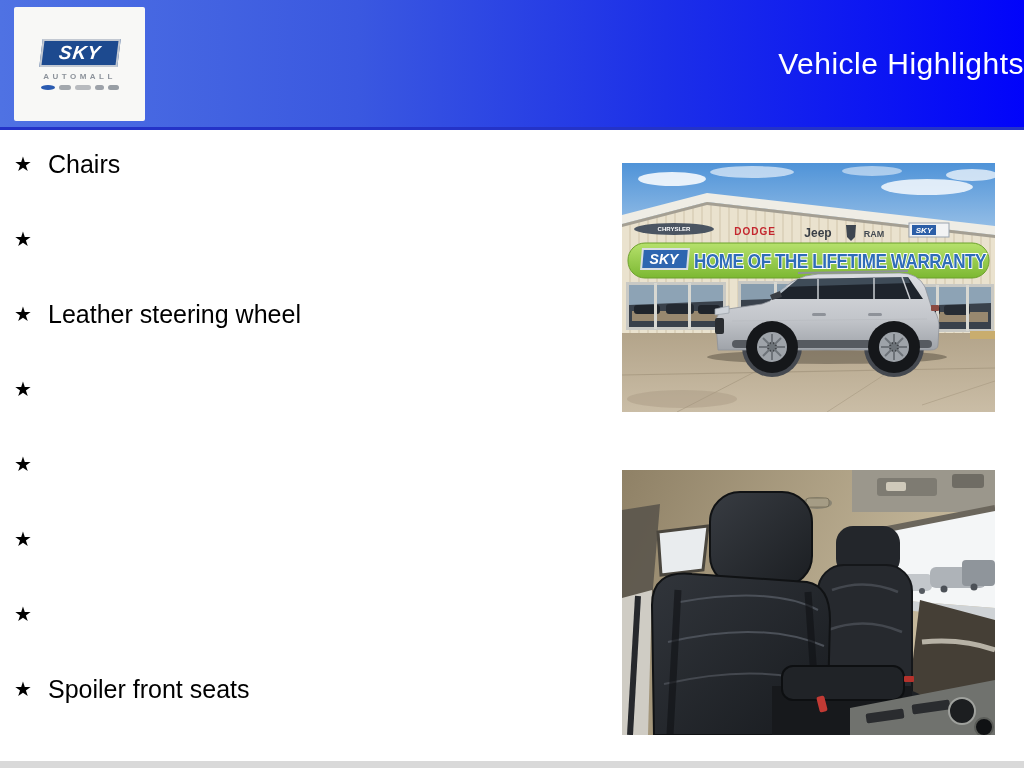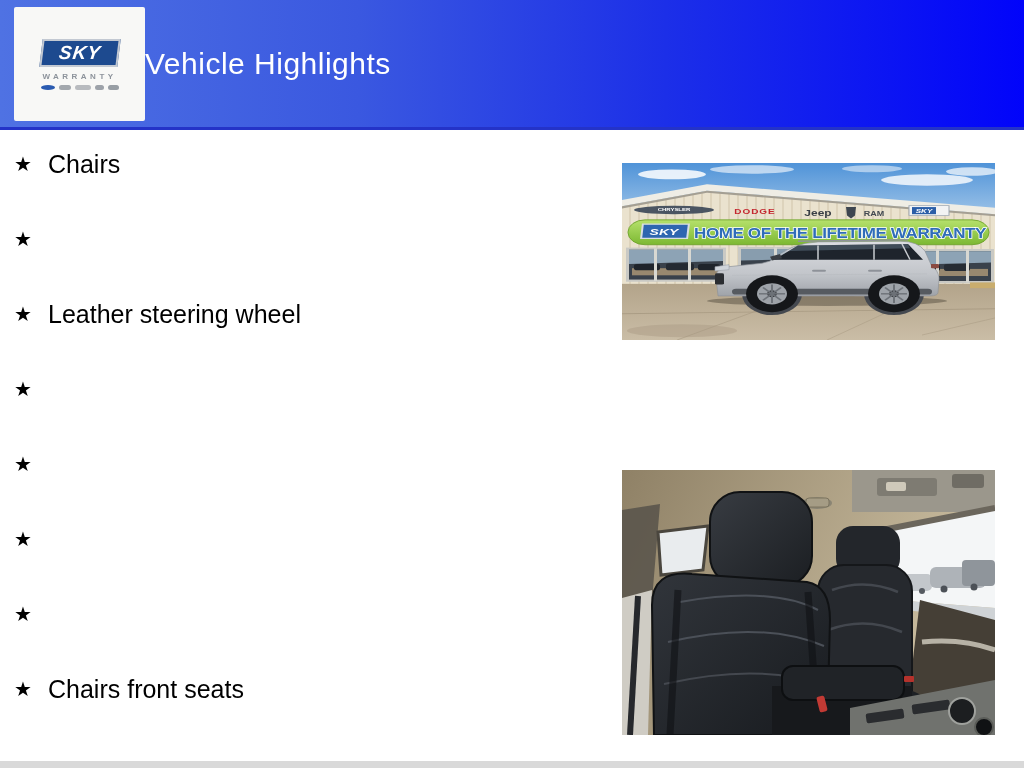--- a/index.html
+++ b/index.html
@@ -33,55 +33,55 @@
     margin-top:5px;color:#8d939b;font-size:8px;letter-spacing:3.5px;font-weight:bold;
   }
   .brand-row{display:flex;gap:4px;margin-top:4px;align-items:center;}
   .brand-row i{display:block;height:5px;border-radius:3px;background:#8d939b;}
   .brand-ford{width:14px;background:#2a5bb0 !important;border-radius:50% !important;}
   .brand-a{width:12px;opacity:.8;}
   .brand-b{width:16px;opacity:.6;}
   .brand-c{width:9px;opacity:.85;}
   .brand-d{width:11px;opacity:.9;}
   .page-title{
-    flex:1;margin-left:145px;text-align:left;
+    flex:1;margin-left:145px;text-align:right;
     color:#ffffff;font-size:30px;font-weight:500;letter-spacing:.5px;
   }
   
   .highlights{
     position:absolute;left:12px;top:146px;width:580px;
     list-style:none;margin:0;padding:0;
   }
   .highlights li{
     display:flex;align-items:flex-start;
     font-size:25px;line-height:36px;color:#000000;
     margin-bottom:39px;
   }
   .star{
     flex:0 0 34px;font-size:20px;line-height:36px;color:#000;
     text-align:left;padding-left:2px;
   }
   
-  .photo-ext{position:absolute;left:622px;top:163px;width:373px;height:177px;}
+  .photo-ext{position:absolute;left:622px;top:163px;width:373px;height:249px;}
   .photo-int{position:absolute;left:622px;top:470px;width:373px;height:265px;}
   .photo-ext svg,.photo-int svg{display:block;width:100%;height:100%;}
   
   .footer-bar{
     position:absolute;left:0;bottom:0;width:1024px;height:7px;background:#d9d9d9;
   }
 </style>
 </head>
 <body>
 
 <div class="header">
   <div class="logo-box">
     <div class="sky-badge">
       <span>SKY</span>
     </div>
-    <div class="automall">WARRANTY</div>
+    <div class="automall">AUTOMALL</div>
     <div class="brand-row">
       <i class="brand-ford"></i>
       <i class="brand-a"></i>
       <i class="brand-b"></i>
       <i class="brand-c"></i>
       <i class="brand-d"></i>
     </div>
   </div>
   <div class="page-title">Vehicle Highlights</div>
 </div>
@@ -105,21 +105,21 @@
     <span class="star">★</span>
   </li>
   <li>
     <span class="star">★</span>
   </li>
   <li>
     <span class="star">★</span>
   </li>
   <li>
     <span class="star">★</span>
-    <span>Chairs front seats</span>
+    <span>Spoiler front seats</span>
   </li>
 </ul>
 
 <div class="photo-ext">
 <svg viewBox="0 0 373 249" preserveAspectRatio="none">
   <defs>
     <linearGradient id="skyG" x1="0" y1="0" x2="0" y2="1">
       <stop offset="0" stop-color="#4f93d8"></stop>
           <stop offset="1" stop-color="#cfe2f2"></stop>
     </linearGradient>

